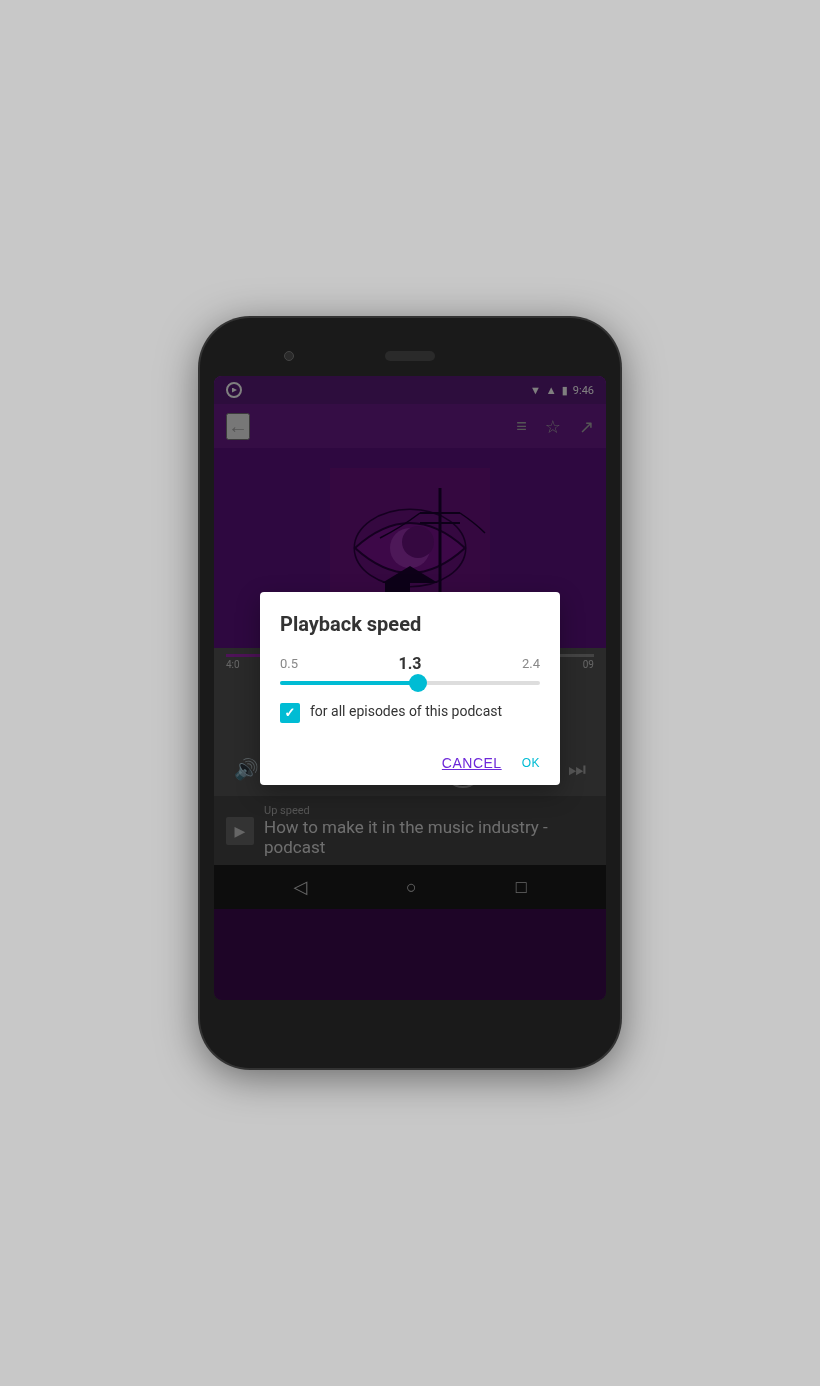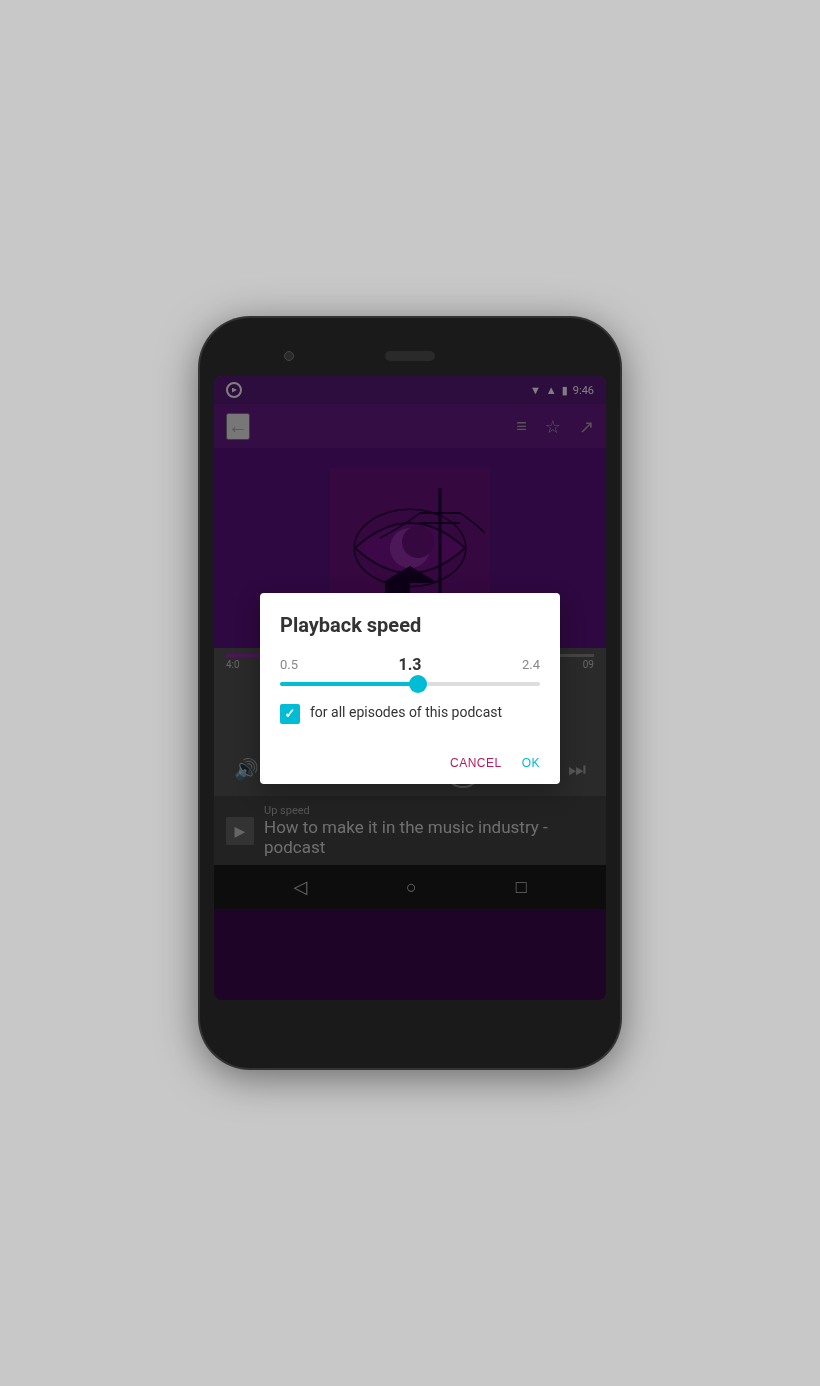--- a/index.html
+++ b/index.html
@@ -399,28 +399,29 @@
       color: #333;
     }
 
     .dialog-actions {
       display: flex;
       justify-content: flex-end;
       gap: 20px;
     }
 
     .btn-cancel {
-      color: #be185d;
-      font-size: 12px;
+      color: #6d28d9;
+      font-size: 14px;
       font-weight: 500;
       letter-spacing: 0.5px;
       background: none;
       border: none;
       cursor: pointer;
       text-transform: uppercase;
+      text-decoration: underline;
     }
 
     .btn-ok {
       color: #00bcd4;
       font-size: 12px;
       font-weight: 500;
       letter-spacing: 0.5px;
       background: none;
       border: none;
       cursor: pointer;

